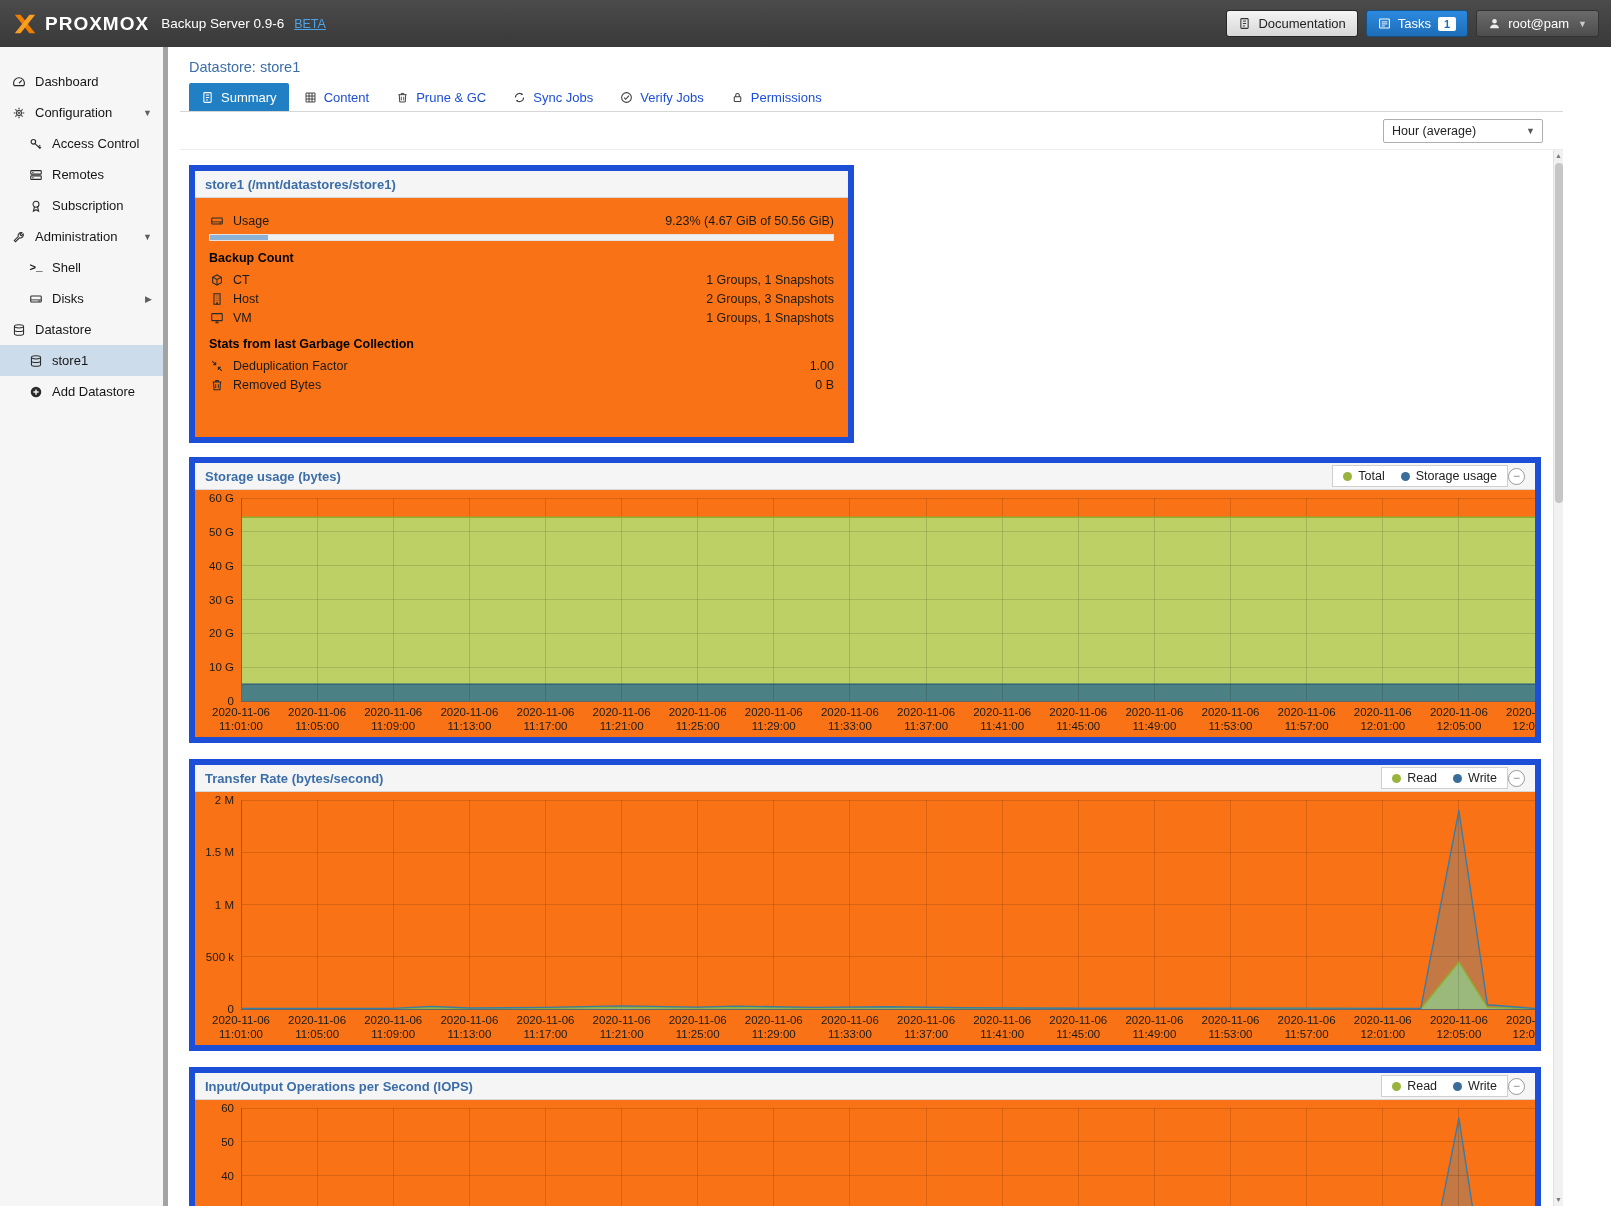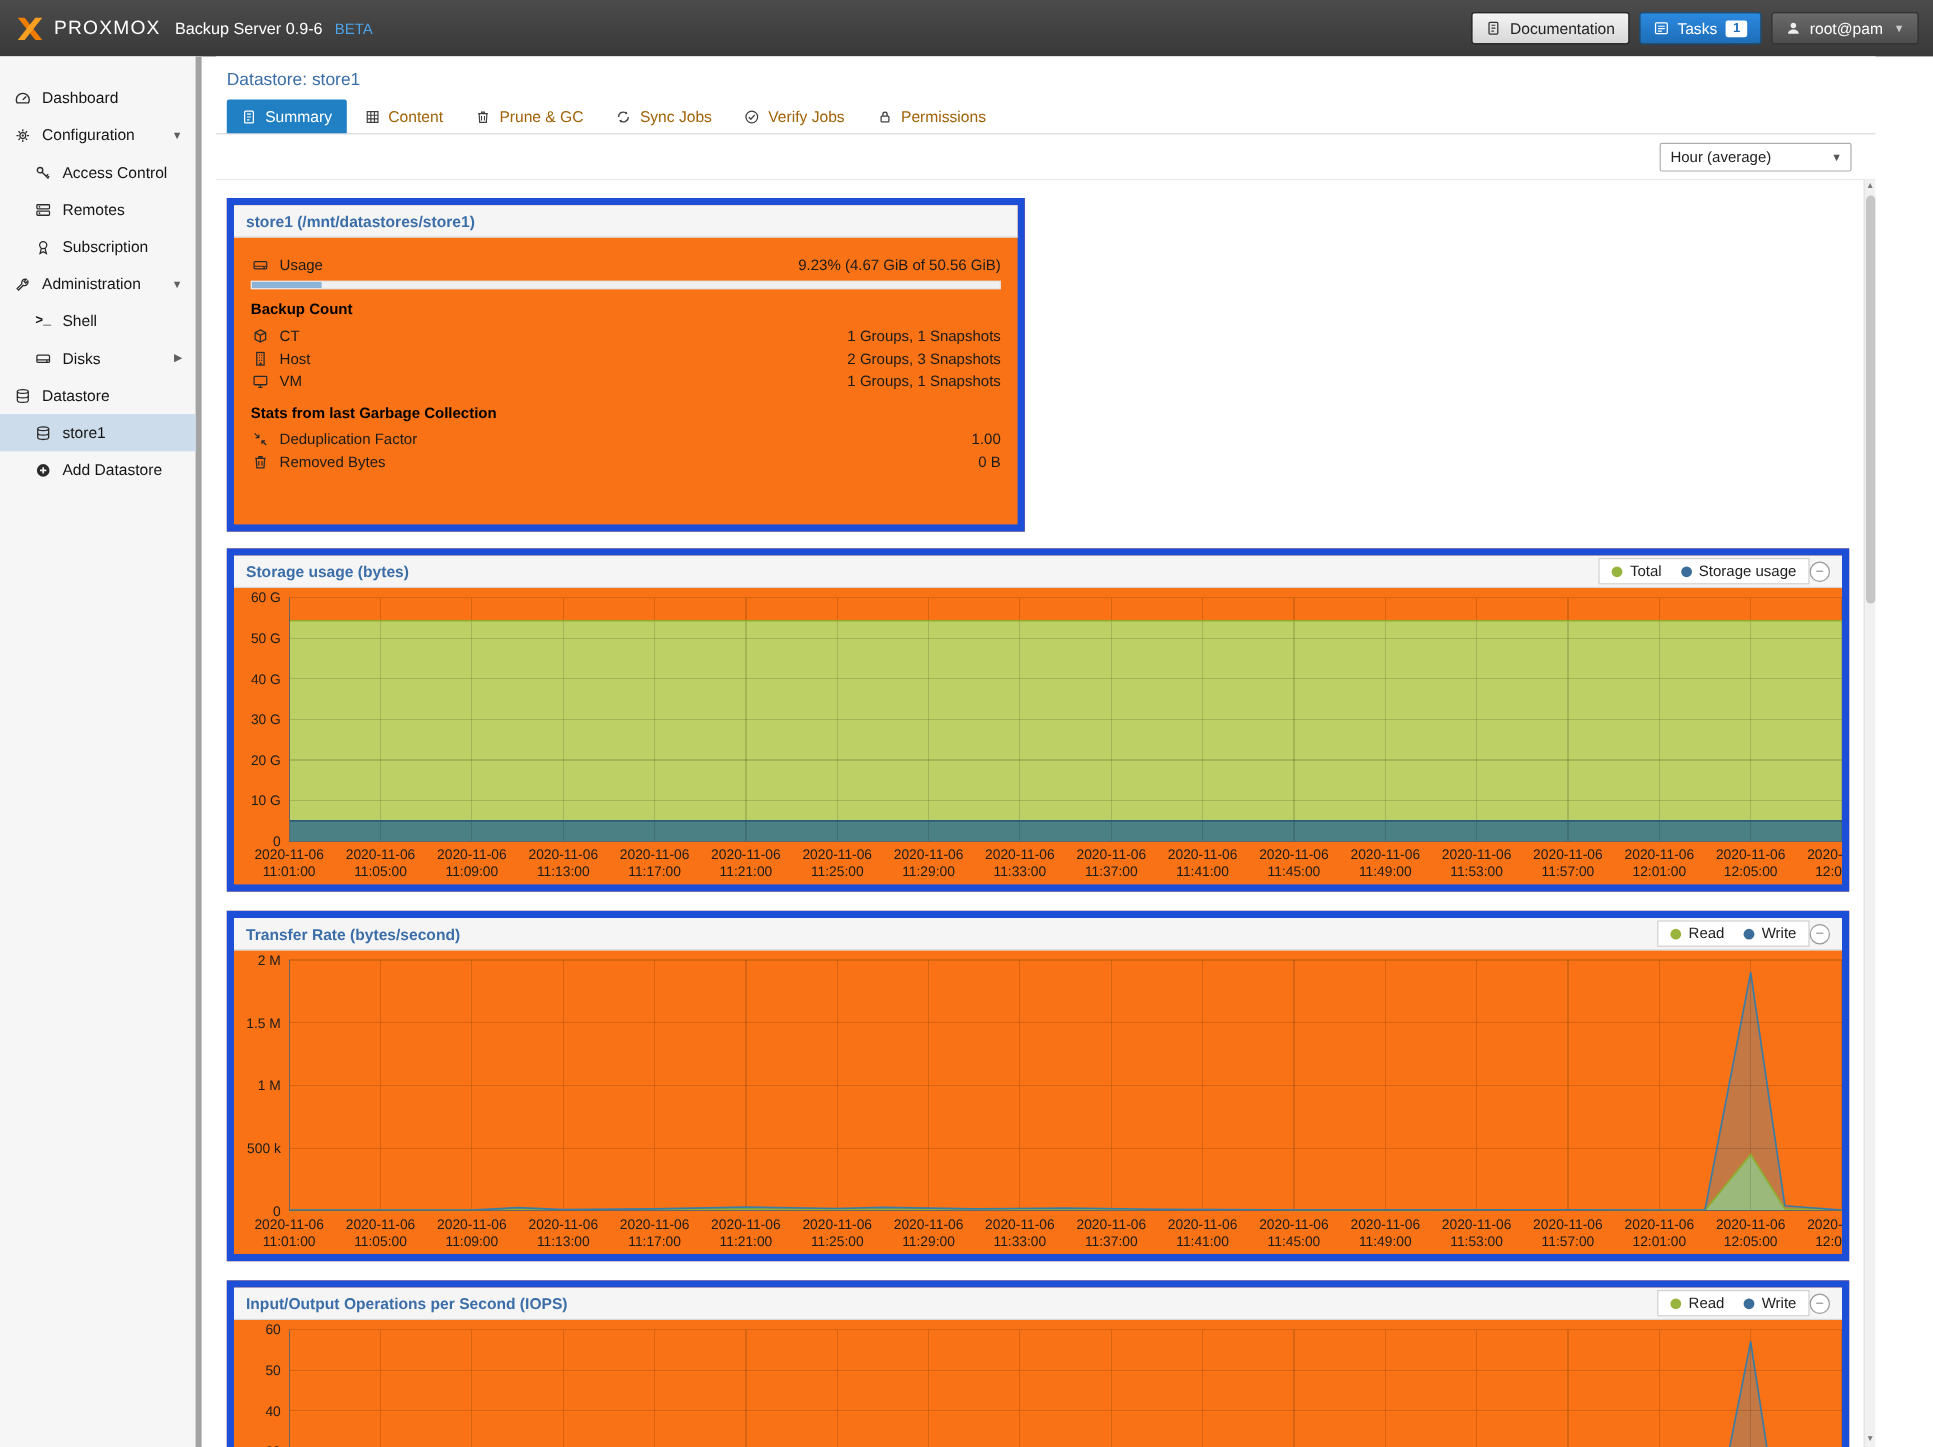--- a/index.html
+++ b/index.html
@@ -6,23 +6,23 @@
 html,body{width:1611px;height:1206px;overflow:hidden;background:#fff;
   font-family:"Liberation Sans","DejaVu Sans",sans-serif;font-size:13px;color:#1a1a1a}
 svg{display:block}
 .svgi{display:inline-flex;align-items:center;justify-content:center}
 
 
 .topbar{position:absolute;left:0;top:0;width:1611px;height:47px;
   background:linear-gradient(#4b4b4b,#393939);display:flex;align-items:center;
   padding:0 12px;gap:8px}
 .brand{display:flex;align-items:center;gap:7px}
-.brand-text{color:#fff;font-weight:normal;font-size:16px;letter-spacing:1px}
+.brand-text{color:#fff;font-weight:bold;font-size:19px;letter-spacing:1px}
 .subtitle{color:#fff;font-size:13.5px;margin-left:4px}
-.beta{color:#4da3e8;font-size:12.5px;cursor:pointer;margin-left:2px}
+.beta{color:#4da3e8;text-decoration:underline;font-size:12.5px;cursor:pointer;margin-left:2px}
 .spacer{flex:1}
 .hbtn{display:flex;align-items:center;gap:7px;height:27px;padding:0 11px;border-radius:3px;
   font-size:13px;cursor:pointer;border:1px solid #262626;
   background:linear-gradient(#f4f4f4,#d7d7d7);color:#222}
 .hbtn .svgi{color:#333}
 .hbtn.tasks{background:linear-gradient(#2c8ae0,#1d6db8);border-color:#16507f;color:#fff}
 .hbtn.tasks .svgi{color:#fff}
 .badge{background:#fff;color:#1d6db8;font-size:11px;font-weight:bold;padding:1px 6px;border-radius:2px}
 .hbtn.user{background:linear-gradient(#6a6a6a,#4d4d4d);border-color:#333;color:#fff}
 .hbtn.user .svgi{color:#eee}
@@ -36,21 +36,21 @@
 .snav.selected{background:#cddceb}
 .snav .svgi{color:#2a2a2a;width:16px}
 .snav .arrow{margin-left:auto;margin-right:11px;font-size:9px;color:#5f5f5f}
 .shell-ic{font-family:"Liberation Mono","DejaVu Sans Mono",monospace;font-weight:bold;font-size:11px;width:16px;text-align:center}
 
 
 .main{position:absolute;left:180px;top:47px;width:1383px;bottom:0;background:#fff;overflow:hidden}
 .page-title{padding:12px 9px 6px;color:#3b6ea8;font-size:14.5px;height:35px}
 .tabbar{display:flex;align-items:flex-end;padding:0 9px;border-bottom:1px solid #d6d6d6;height:30px;gap:3px}
 .tab{display:flex;align-items:center;gap:7px;height:28px;padding:0 12px;font-size:13px;
-  color:#a16207;cursor:pointer;border-radius:2px 2px 0 0}
+  color:#1d4ed8;cursor:pointer;border-radius:2px 2px 0 0}
 .tab .svgi{color:#3f3f3f}
 .tab.active{background:#2180c4;color:#fff}
 .tab.active .svgi{color:#fff}
 .toolbar{display:flex;justify-content:flex-end;align-items:center;height:38px;
   padding:0 20px;border-bottom:1px solid #ececec}
 .combo{width:160px;height:24px;border:1px solid #aeaeae;border-radius:2px;background:#fff;
   display:flex;align-items:center;padding-left:8px;font-size:12.5px;color:#222;cursor:pointer}
 .combo .chevd{margin-left:auto;padding:0 7px;color:#555;font-size:9px}
 
 .content{position:relative;padding:15px 22px 0 9px}

